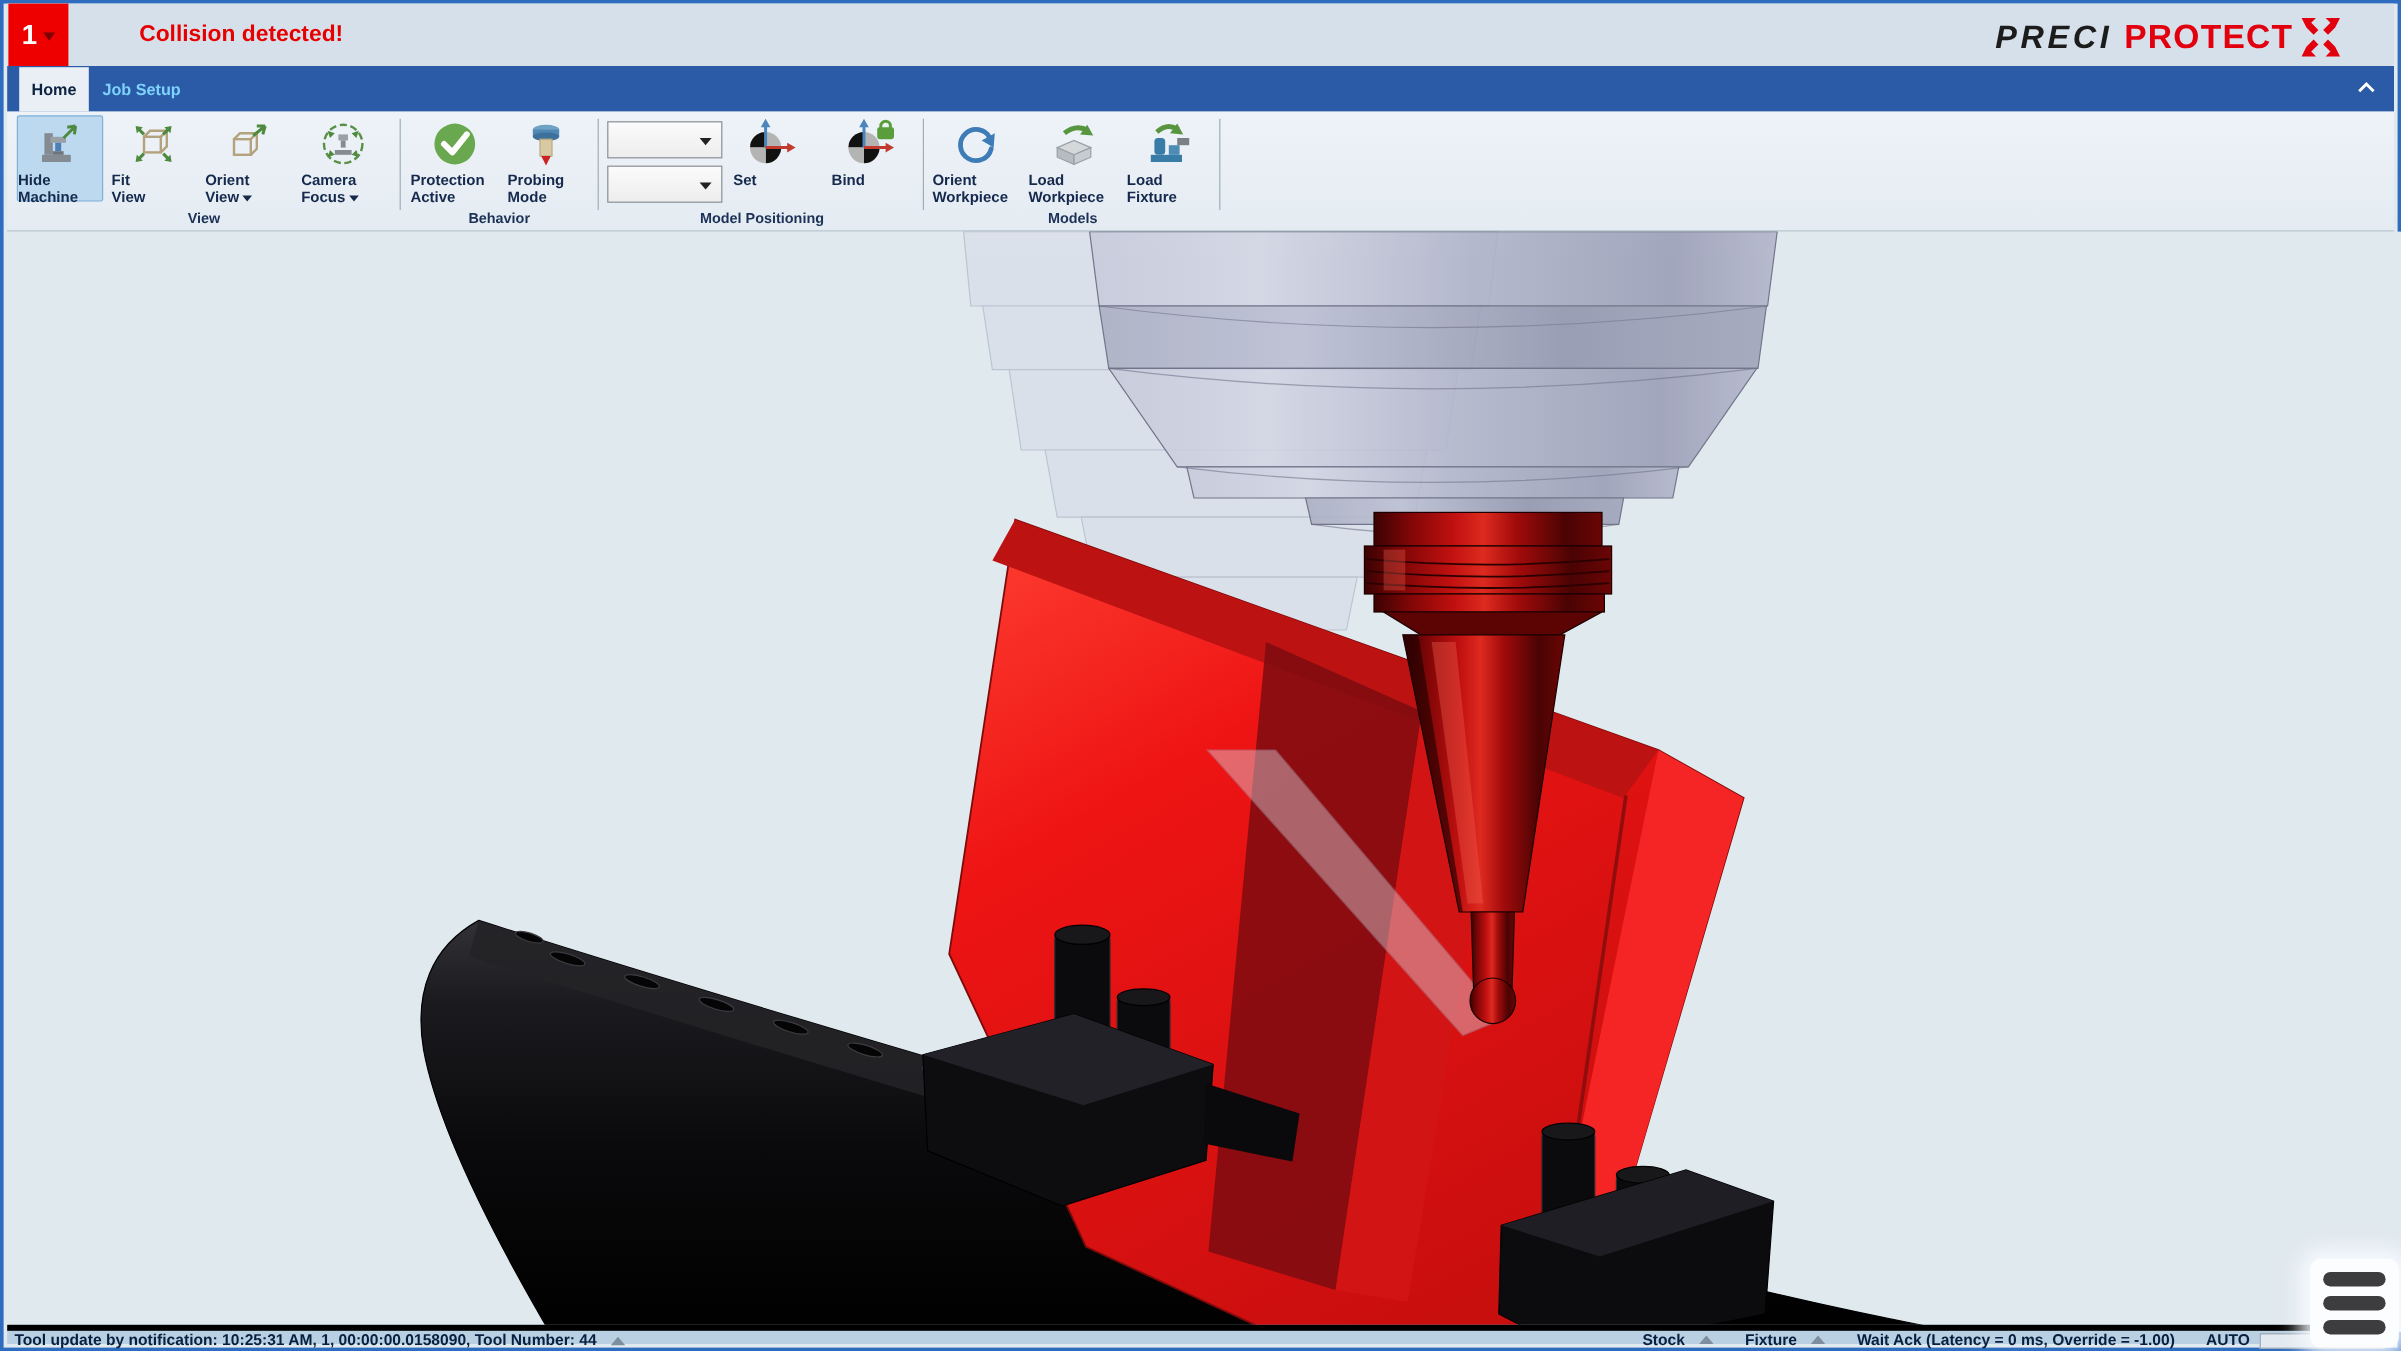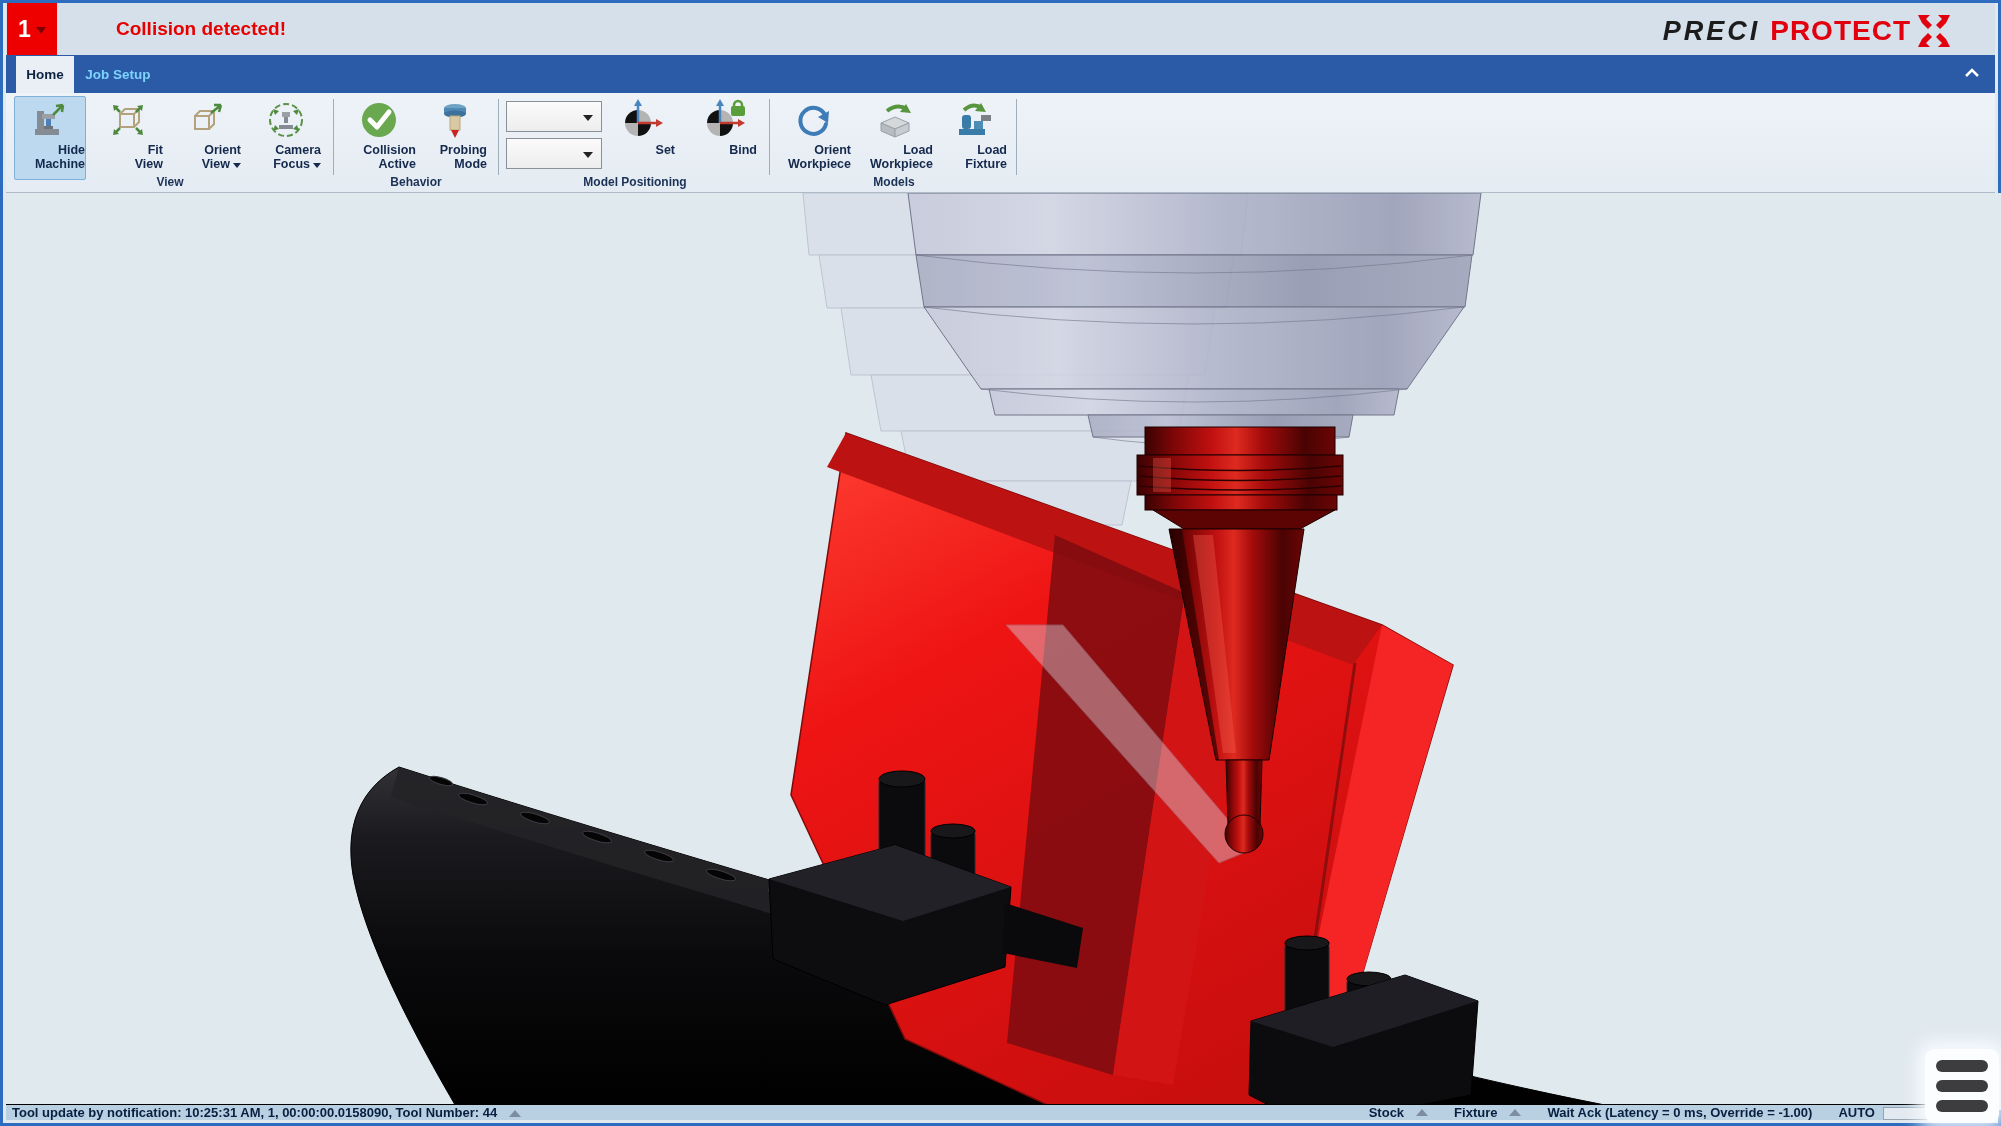--- a/index.html
+++ b/index.html
@@ -36,21 +36,21 @@
   .tab-alarms { left:166px; width:58px;margin-top:28px; }
   .collapse-chevron { position:absolute; right:14px; top:12px; cursor:pointer; }
 
   
   .ribbon { position:absolute; left:3px; top:90px; right:3px; height:100px;
             background:linear-gradient(#eef3f8,#e4ebf2); border-bottom:1px solid #aebbc6; }
   .rgroup { position:absolute; top:2px; height:95px; }
   .glabel { position:absolute; bottom:1px; left:0; right:0; text-align:center;
             font-size:12px; font-weight:bold; color:#1b3156; }
   .rdiv { position:absolute; top:6px; height:76px; width:1px; background:#9faebb; }
-  .rbtn { position:absolute; top:1px; width:72px; height:84px; text-align:right; cursor:pointer;
+  .rbtn { position:absolute; top:1px; width:72px; height:72px; text-align:left; cursor:pointer;
           border:1px solid transparent; border-radius:2px; }
   .rbtn.selected { background:#bcd9f0; border-color:#7fb0d8; }
   .rbtn .ric { height:44px; display:flex; align-items:flex-end; justify-content:center; }
   .rbtn .rlbl { font-size:12.5px; font-weight:bold; color:#15294d; line-height:1.15; margin-top:2px; }
   .dd-tri { display:inline-block; width:0; height:0; border-left:4px solid transparent;
             border-right:4px solid transparent; border-top:5px solid #15294d; margin-left:3px; }
   .combo { position:absolute; left:0; width:96px; height:31px; background:linear-gradient(#fbfbfb,#ededed);
            border:1px solid #8a9097; cursor:pointer; }
   .combo .ca { position:absolute; right:8px; top:13px; width:0; height:0;
                border-left:5px solid transparent; border-right:5px solid transparent; border-top:6px solid #222; }
@@ -61,21 +61,21 @@
 
   
   .menu-fab { position:absolute; left:1922px; top:1046px; width:74px; height:74px; background:#fcfdfe;
               border-radius:9px; box-shadow:0 0 18px 8px rgba(248,251,255,.95);
               display:flex; flex-direction:column; align-items:center; justify-content:center; gap:8px;
               cursor:pointer; z-index:30; }
   .menu-fab .bar { width:52px; height:12px; background:#3d3d3f; border-radius:6px; filter:blur(.6px); }
 
   
   .statusbar { position:absolute; left:3px; bottom:3px; right:3px; height:16px; background:#b9cfe2;
-               border-top:1px solid #000000; font-size:13px; font-weight:bold; color:#07203f; }
+               border-top:5px solid #000000; font-size:13px; font-weight:bold; color:#07203f; }
   .statusbar .lefttext { position:absolute; left:6px; top:0px; white-space:nowrap; }
   .sb-right { position:absolute; right:120px; top:0px; display:flex; align-items:center; gap:26px; white-space:nowrap; }
   .sb-item { display:flex; align-items:center; gap:12px; }
   .up-tri { width:0; height:0; border-left:6px solid transparent; border-right:6px solid transparent;
             border-bottom:7px solid #7c8ea0; cursor:pointer; }
   .sb-field { position:absolute; right:8px; top:2px; width:104px; height:13px; background:#e2e9f0; border:1px solid #96a3af; }
 </style>
 </head>
 <body>
 
@@ -182,21 +182,21 @@
     <div class="rdiv" style="left:327px;"></div>
 
     <div class="rgroup" style="left:334px; width:152px;">
       <div class="rbtn" style="left:1px; width:76px;">
         <div class="ric">
           <svg width="42" height="42" viewBox="0 0 42 42">
             <circle cx="21" cy="21" r="17" fill="#6aa84f"></circle>
             <path d="M12,21 L19,28 L31,13" fill="none" stroke="#ffffff" stroke-width="5" stroke-linecap="round" stroke-linejoin="round"></path>
           </svg>
         </div>
-        <div class="rlbl"><span>Collision</span><br><span>Active</span></div>
+        <div class="rlbl"><span>Protection</span><br><span>Active</span></div>
       </div>
       <div class="rbtn" style="left:82px; width:66px;">
         <div class="ric">
           <svg width="42" height="42" viewBox="0 0 42 42">
             <ellipse cx="21" cy="9" rx="11" ry="4" fill="#6fa3c4"></ellipse>
             <rect x="10" y="9" width="22" height="6" fill="#4f87b5"></rect>
             <ellipse cx="21" cy="15" rx="11" ry="3.5" fill="#3d709a"></ellipse>
             <rect x="16" y="17" width="10" height="14" fill="#d9c9a3" stroke="#b9a97f" stroke-width="1"></rect>
             <path d="M17,31 L25,31 L21,39 Z" fill="#cc2222"></path>
           </svg>

